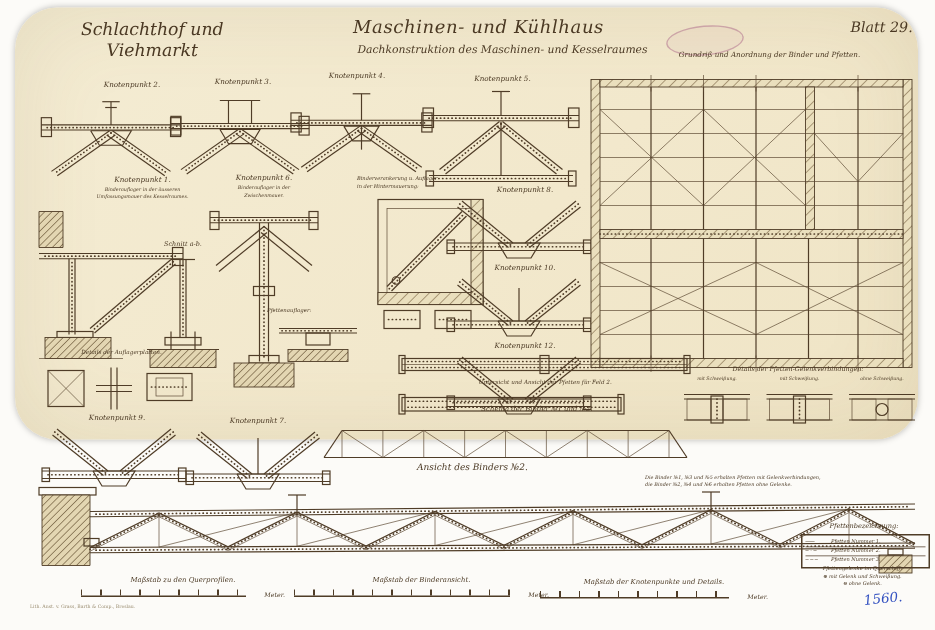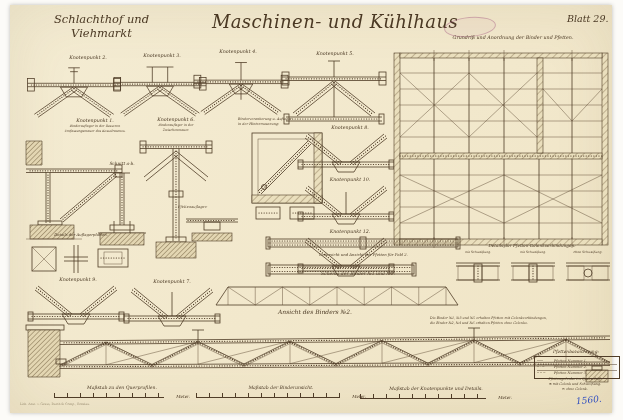--- a/index.html
+++ b/index.html
@@ -1,20 +1,20 @@
 <!DOCTYPE html>
 <html><head>
 <meta charset="utf-8">
 <style>
   html,body{margin:0;padding:0;background:#fbfaf6;}
   .stage{position:relative;width:623px;height:420px;background:#fcfbf8;overflow:hidden;
          font-family:"DejaVu Serif",serif;}
-  .paper{position:absolute;left:10px;top:5px;width:602px;height:408px;
+  .paper{position:absolute;left:10px;top:5px;width:602px;height:288px;
          background:linear-gradient(135deg,#f4ecd3 0%,#f2e8cc 55%,#efe4c5 100%);
-         box-shadow:0 0 4px rgba(0,0,0,.25), inset 0 0 60px rgba(120,95,50,.12);}
+         box-shadow:0 0 4px rgba(0,0,0,.25), inset 0 0 60px rgba(120,95,50,.12);border-radius:28px;}
   .lbl{position:absolute;font-style:italic;color:#4a3823;white-space:nowrap;line-height:1.2;}
   .ctr{text-align:center;white-space:normal;}
   svg.d{position:absolute;overflow:visible;}
   .ink>*{stroke:#4f3c27;fill:none;stroke-width:.8;}
   .ink>.thin{stroke-width:.45;stroke:#5a4630;}
   .ink>.riv{stroke-width:1.15;stroke-dasharray:.15 2.4;stroke-linecap:round;}
   .ink>.hf{fill:url(#hatch);stroke-width:.6;}
   .ink>.hd{fill:url(#hatchd);stroke-width:.6;}
   .stamp{position:absolute;border:1px solid rgba(156,74,120,.38);border-radius:50%;
          transform:rotate(-5deg);background:rgba(190,120,160,.06);}
@@ -43,21 +43,22 @@
         <line x1="0" y1="0" x2="0" y2="5" stroke="#93805f" stroke-width="1"></line>
       </pattern>
       <pattern id="hatchd" patternUnits="userSpaceOnUse" width="3.4" height="3.4" patternTransform="rotate(45)">
         <rect width="3.4" height="3.4" fill="#e3d6b2"></rect>
         <line x1="0" y1="0" x2="0" y2="3.4" stroke="#7d6a4a" stroke-width="1"></line>
       </pattern>
     </defs>
   </svg>
 
   <div class="lbl ctr" style="left:14px;top:8px;width:155px;font-size:11.5px">Schlachthof und Viehmarkt</div>
-  <div class="lbl ctr" style="left:200px;top:6px;width:250px;font-size:18px;letter-spacing:.4px">Maschinen- und Kühlhaus</div>
+  <div class="lbl ctr" style="left:184px;top:6px;width:250px;font-size:12px;letter-spacing:.4px">Maschinen- und Kühlhaus</div>
+  <div class="lbl ctr" style="left:185px;top:24px;width:280px;font-size:7.2px">Dachkonstruktion des Maschinen- und Kesselraumes</div>
   <div class="lbl" style="left:557px;top:8px;font-size:9.5px">Blatt 29.</div>
   <div class="stamp" style="left:434px;top:12px;width:50px;height:18px"></div>
   <div class="lbl ctr" style="left:418px;top:30px;width:170px;font-size:4.8px">Grundriß und Anordnung der Binder und Pfetten.</div>
 
   <div class="lbl ctr" style="left:38px;top:50px;width:80px;font-size:4.8px">Knotenpunkt 2.</div>
   <svg class="d" style="left:14px;top:57px" width="100" height="60" viewBox="0 0 100 62">
     <g class="ink">
       <line x1="2" y1="22" x2="98" y2="22"></line>
           <line x1="2" y1="25.5" x2="98" y2="25.5"></line>
       <rect x="2" y="17" width="7" height="13"></rect>

